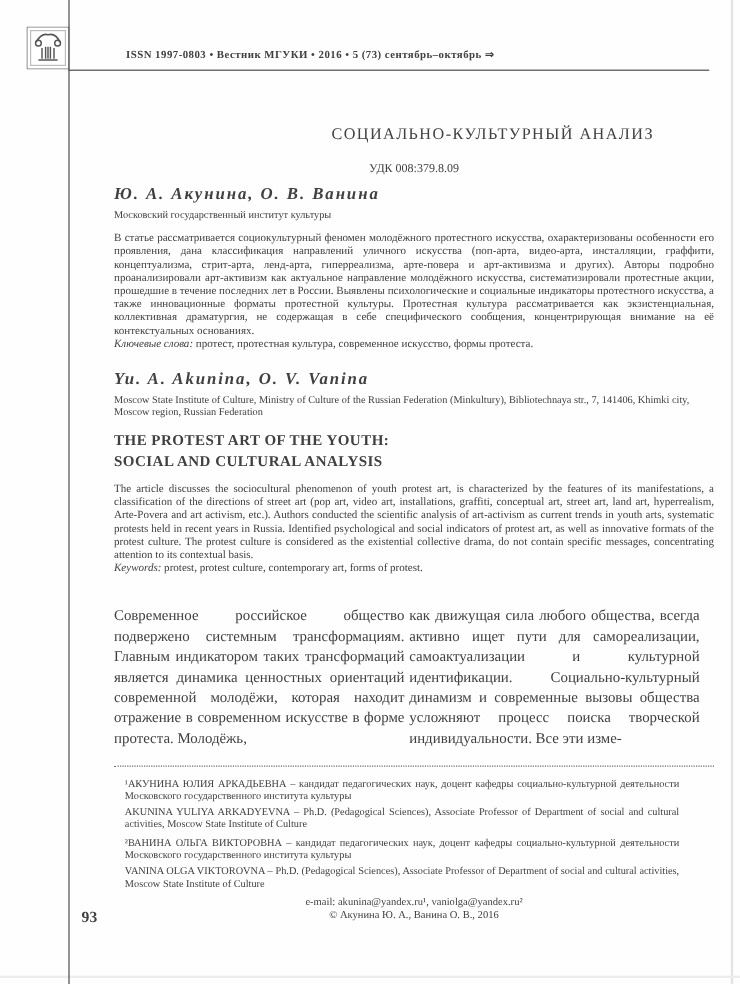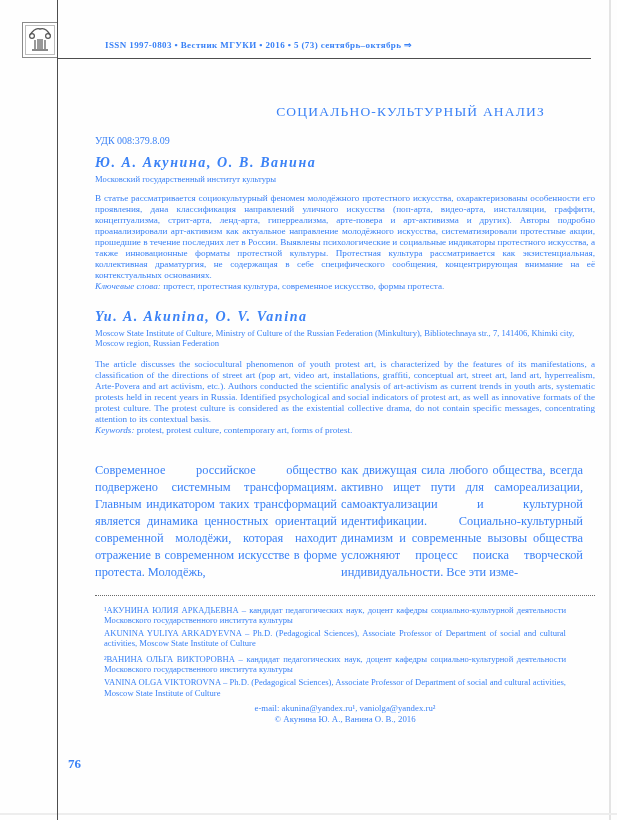--- a/index.html
+++ b/index.html
@@ -3,21 +3,21 @@
 <meta charset="utf-8">
 <style>
   html, body { margin: 0; padding: 0; background: #ffffff; }
   .page {
     position: relative;
     width: 617px;
     height: 820px;
     background: #fefefe;
     overflow: hidden;
     font-family: "Liberation Serif", serif;
-    color: #3b82f6;
+    color: #404040;
   }
   
   .edge-right  { position:absolute; right:6px; top:0; bottom:0; width:2px; background:#e4e4e4; }
   .edge-bottom { position:absolute; left:0; right:0; bottom:5px; height:2px; background:#ededed; }
 
   
   .logo-box { position:absolute; left:22px; top:22px; width:36px; height:36px; background:#fff; }
   .rule-v { position:absolute; left:57px; top:0; bottom:0; width:1px; background:#4d4d4d; }
   .rule-h { position:absolute; left:57px; right:26px; top:58px; height:1px; background:#4d4d4d; }
   .issn-line {
@@ -30,21 +30,21 @@
   .main { position:absolute; left:95px; top:102px; width:500px; }
 
   .title-ru { text-align:right; padding-right:50px; margin-bottom:14px; }
   .title-ru .line1 { font-size:13.5px; letter-spacing:1.2px; line-height:20px; }
   .title-ru .dropcap {
     font-size:30px; font-style:italic; line-height:20px;
     font-family:"DejaVu Serif", serif; margin-right:2px;
   }
   .title-ru .line2 { font-size:13.5px; letter-spacing:1.2px; line-height:19px; }
 
-  .udc { font-size:10px; margin-bottom:9px; }
+  .udc { font-size:10px; margin-bottom:9px;text-align:center; }
 
   .authors-ru, .authors-en {
     font-size:14px; font-weight:bold; letter-spacing:1.6px; margin-bottom:3px;font-style:italic;
   }
   .affil-small { font-size:8.6px; line-height:10.5px; margin-bottom:8px; }
 
   .abstract { font-size:9.2px; line-height:11px; text-align:justify; }
   .kw-label { font-style:italic; }
 
   .authors-en { margin-top:17px; }
@@ -109,20 +109,24 @@
     <div class="affil-small">Московский государственный институт культуры</div>
 
     <div class="abstract">
       <span>В статье рассматривается социокультурный феномен молодёжного протестного искусства, охарактеризованы особенности его проявления, дана классификация направлений уличного искусства (поп-арта, видео-арта, инсталляции, граффити, концептуализма, стрит-арта, ленд-арта, гиперреализма, арте-повера и арт-активизма и других). Авторы подробно проанализировали арт-активизм как актуальное направление молодёжного искусства, систематизировали протестные акции, прошедшие в течение последних лет в России. Выявлены психологические и социальные индикаторы протестного искусства, а также инновационные форматы протестной культуры. Протестная культура рассматривается как экзистенциальная, коллективная драматургия, не содержащая в себе специфического сообщения, концентрирующая внимание на её контекстуальных основаниях.</span><br>
       <span class="kw-label">Ключевые слова:</span><span> протест, протестная культура, современное искусство, формы протеста.</span>
     </div>
 
     <div class="authors-en">Yu. A. Akunina, O. V. Vanina</div>
     <div class="affil-small affil-en">Moscow State Institute of Culture, Ministry of Culture of the Russian Federation (Minkultury), Bibliotechnaya str., 7, 141406, Khimki city, Moscow region, Russian Federation</div>
 
+    <div class="title-en">
+      <div>THE PROTEST ART OF THE YOUTH:</div>
+      <div>SOCIAL AND CULTURAL ANALYSIS</div>
+    </div>
 
     <div class="abstract">
       <span>The article discusses the sociocultural phenomenon of youth protest art, is characterized by the features of its manifestations, a classification of the directions of street art (pop art, video art, installations, graffiti, conceptual art, street art, land art, hyperrealism, Arte-Povera and art activism, etc.). Authors conducted the scientific analysis of art-activism as current trends in youth arts, systematic protests held in recent years in Russia. Identified psychological and social indicators of protest art, as well as innovative formats of the protest culture. The protest culture is considered as the existential collective drama, do not contain specific messages, concentrating attention to its contextual basis.</span><br>
       <span class="kw-label">Keywords:</span><span> protest, protest culture, contemporary art, forms of protest.</span>
     </div>
 
     <div class="body-cols">
       <div class="body-col" lang="ru">Современное российское общество подвержено системным трансформациям. Главным индикатором таких трансформаций является динамика ценностных ориентаций современной молодёжи, которая находит отражение в современном искусстве в форме протеста. Молодёжь,</div>
       <div class="body-col" lang="ru">как движущая сила любого общества, всегда активно ищет пути для самореализации, самоактуализации и культурной идентификации. Социально-культурный динамизм и современные вызовы общества усложняют процесс поиска творческой индивидуальности. Все эти изме-</div>
     </div>
@@ -134,15 +138,15 @@
       <div class="fn en">AKUNINA YULIYA ARKADYEVNA – Ph.D. (Pedagogical Sciences), Associate Professor of Department of social and cultural activities, Moscow State Institute of Culture</div>
       <div class="fn ru">²ВАНИНА ОЛЬГА ВИКТОРОВНА – кандидат педагогических наук, доцент кафедры социально-культурной деятельности Московского государственного института культуры</div>
       <div class="fn en">VANINA OLGA VIKTOROVNA – Ph.D. (Pedagogical Sciences), Associate Professor of Department of social and cultural activities, Moscow State Institute of Culture</div>
     </div>
 
     <div class="email-line">e-mail: akunina@yandex.ru¹, vaniolga@yandex.ru²</div>
     <div class="copyright-line">© Акунина Ю. А., Ванина О. В., 2016</div>
 
   </div>
 
-  <div class="page-number">76</div>
+  <div class="page-number">93</div>
 
 </div>
 
 </body></html>

